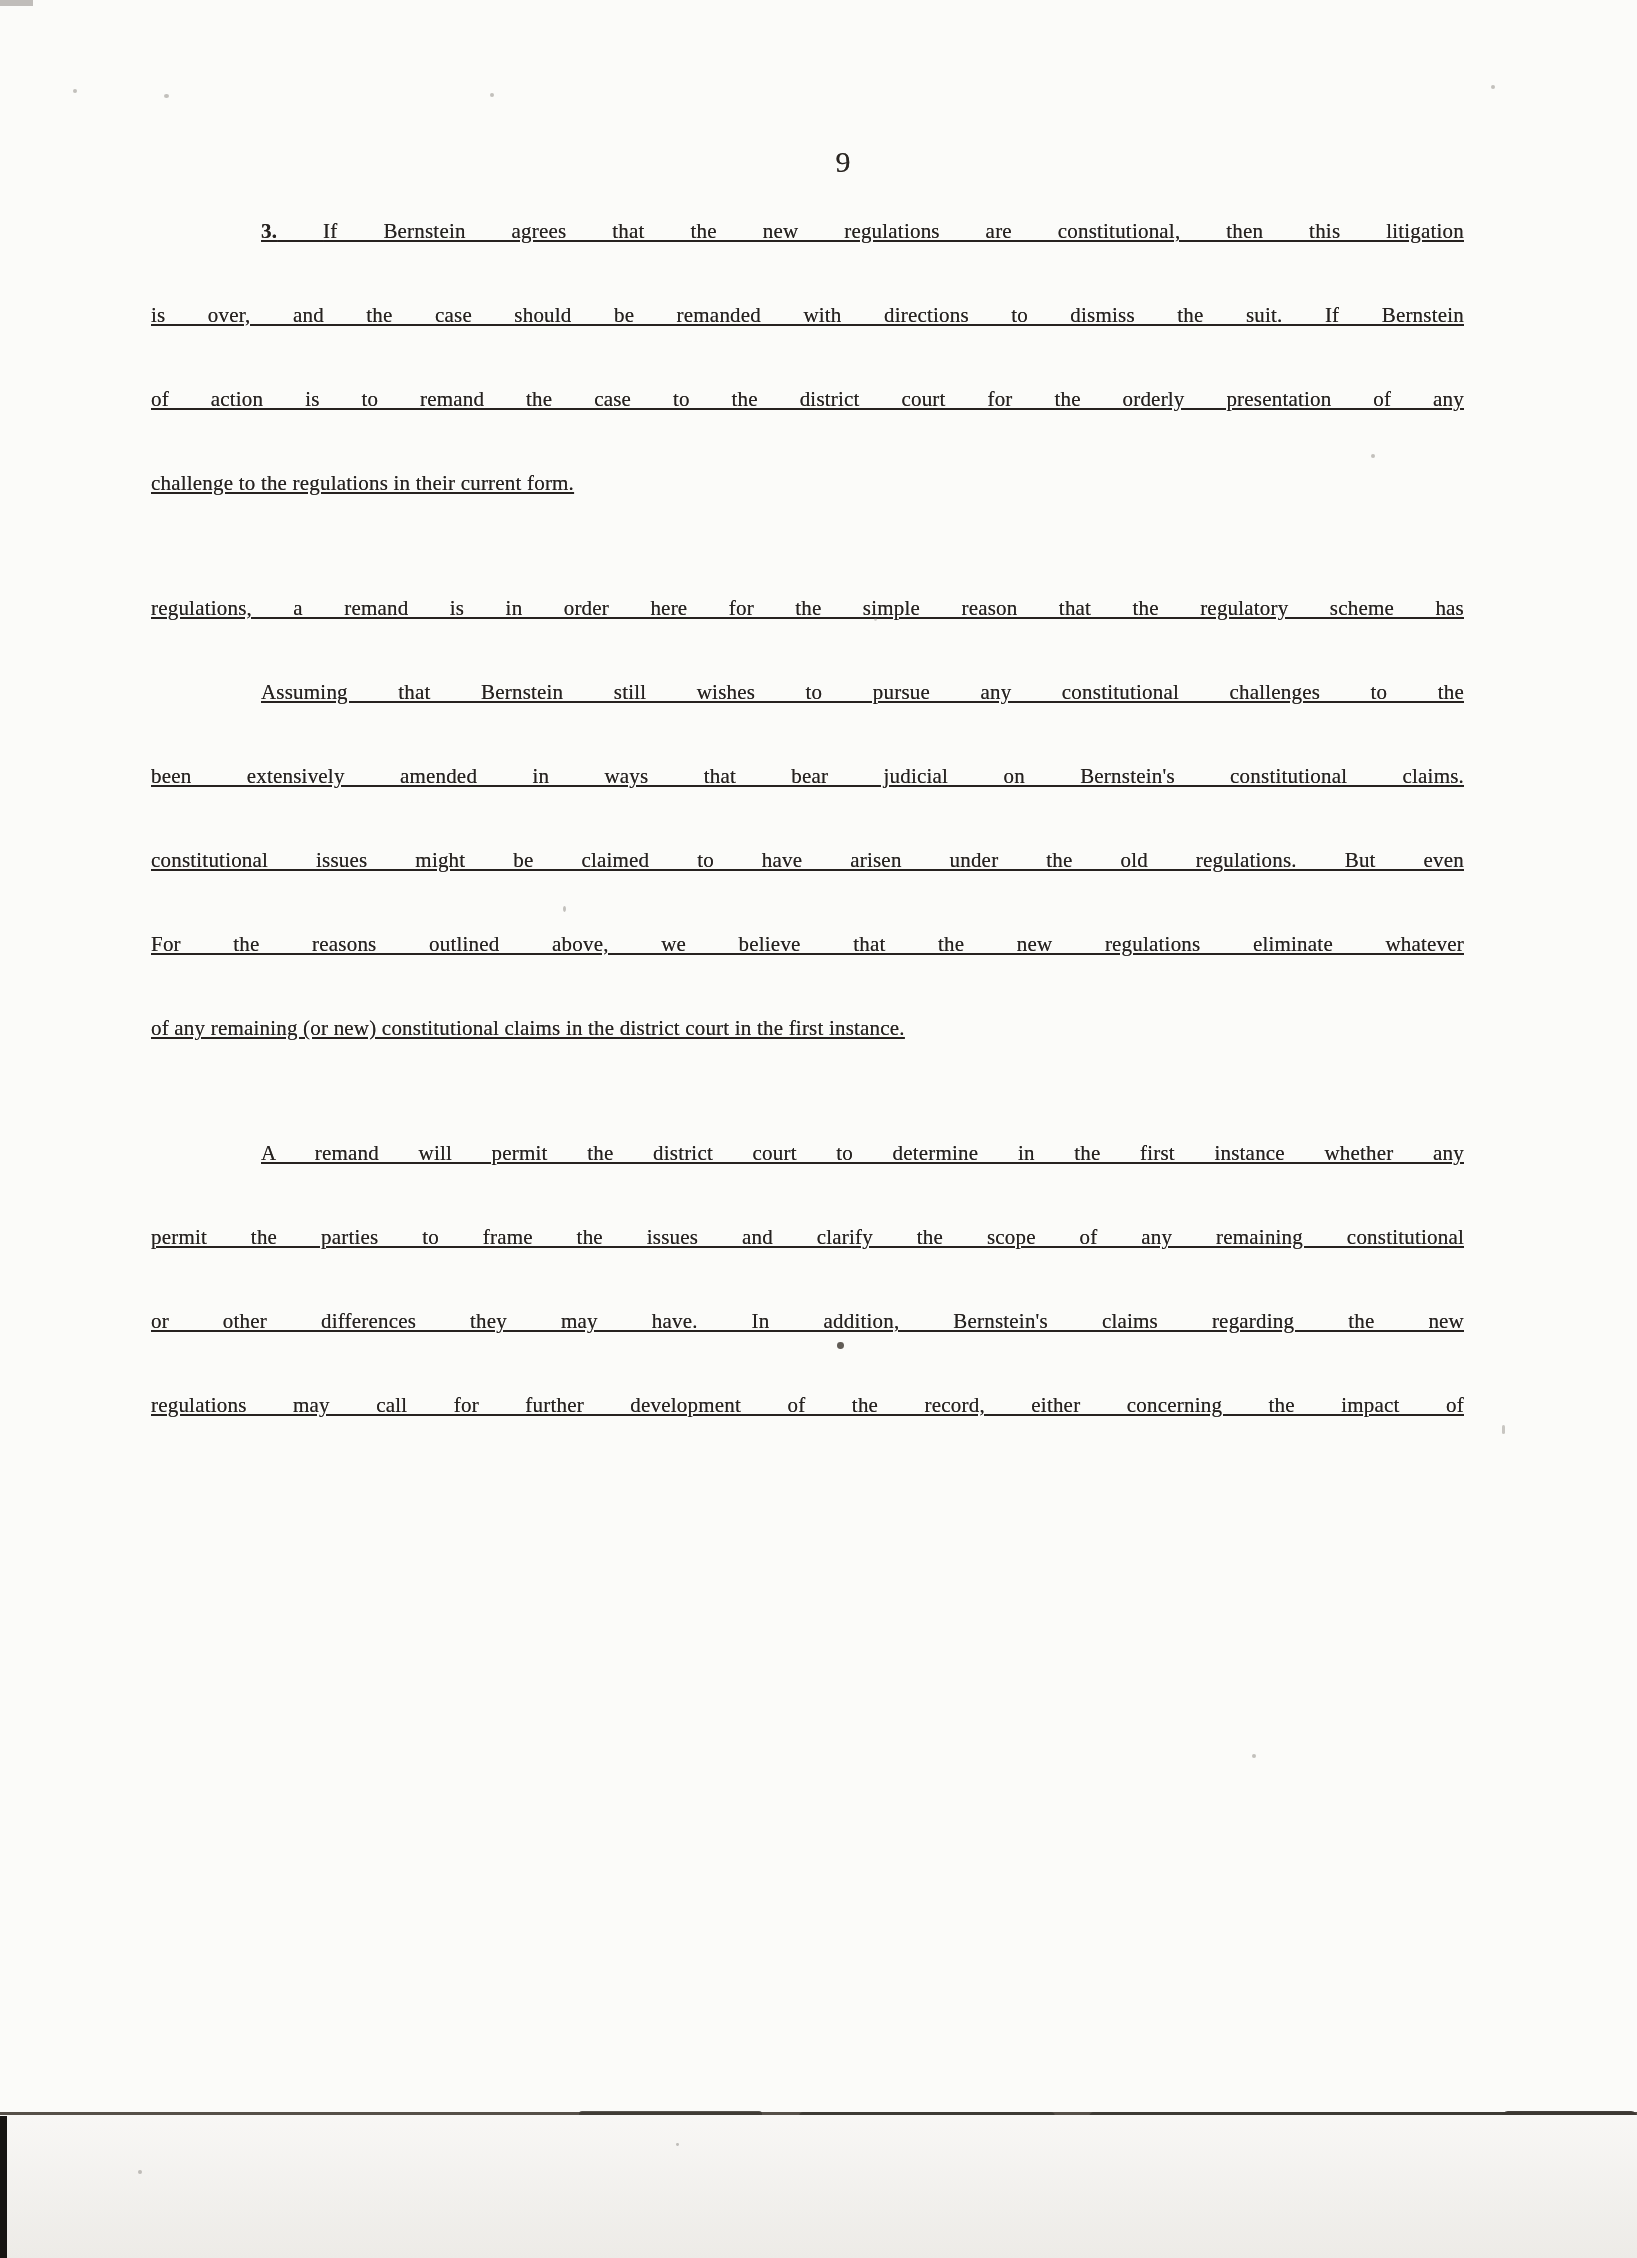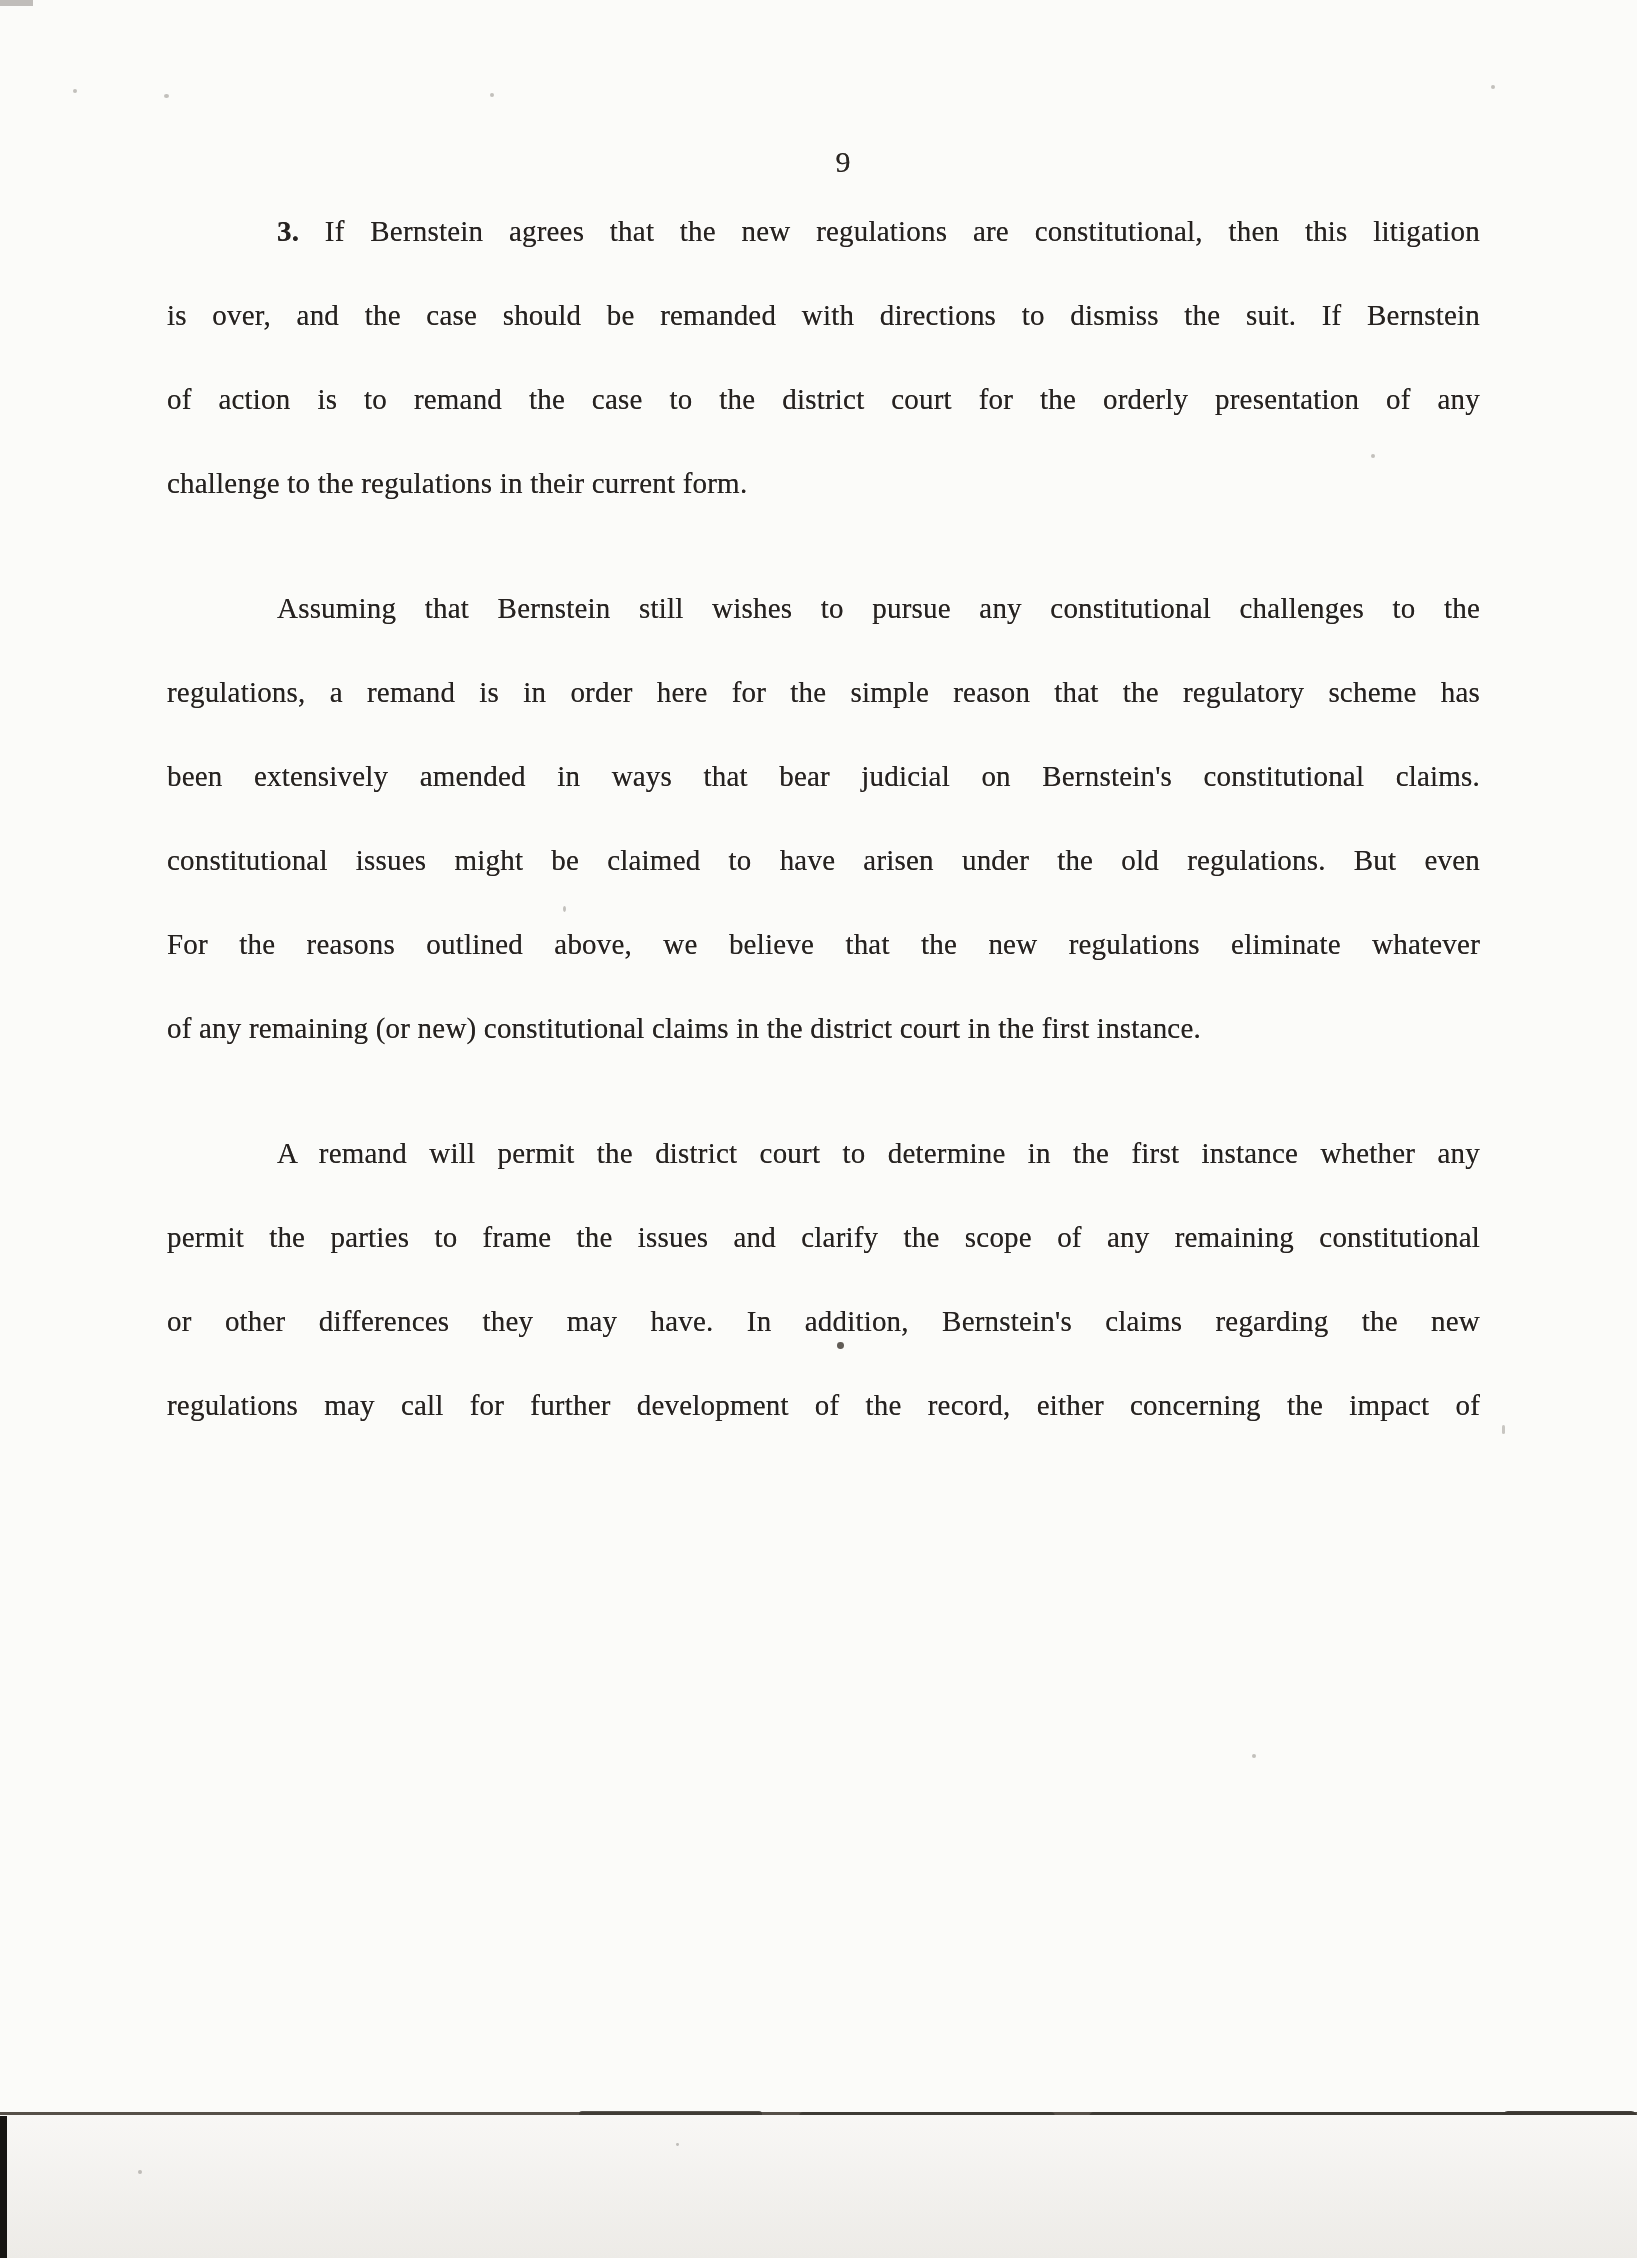--- a/index.html
+++ b/index.html
@@ -25,25 +25,26 @@
     left: 172px;
     width: 1342px;
     text-align: center;
     font-size: 30px;
     color: #2a2622;
     text-shadow: 0 0 0.6px rgba(42,38,34,0.65);
   }
   .text-block {
     position: absolute;
     top: 189px;
-    left: 167px;
+    left: 151px;
     width: 1313px;
-    font-size: 29px;
+    font-size: 21px;
     letter-spacing: 0.2px;
     text-shadow: 0 0 0.6px rgba(38,34,31,0.7);
+    text-decoration: underline;
   }
   .para { margin: 0; }
   .para.gap { margin-top: 41px; }
   .line {
     height: 84px;
     line-height: 84px;
     text-align: justify;
     text-align-last: justify;
     white-space: normal;
   }
@@ -135,22 +136,22 @@
       <div class="line indent">
         <span class="marker">3.</span>
         <span>If Bernstein agrees that the new regulations are constitutional, then this litigation</span>
       </div>
       <div class="line">is over, and the case should be remanded with directions to dismiss the suit.  If Bernstein</div>
       <div class="line">of action is to remand the case to the district court for the orderly presentation of any</div>
       <div class="line last">challenge to the regulations in their current form.</div>
     </div>
 
     <div class="para gap">
+      <div class="line">regulations, a remand is in order here for the simple reason that the regulatory scheme has</div>
       <div class="line indent">Assuming that Bernstein still wishes to pursue any constitutional challenges to the</div>
-      <div class="line">regulations, a remand is in order here for the simple reason that the regulatory scheme has</div>
       <div class="line">been extensively amended in ways that bear judicial on Bernstein's constitutional claims.</div>
       <div class="line">constitutional issues might be claimed to have arisen under the old regulations.  But even</div>
       <div class="line">For the reasons outlined above, we believe that the new regulations eliminate whatever</div>
       <div class="line last">of any remaining (or new) constitutional claims in the district court in the first instance.</div>
     </div>
 
     <div class="para gap">
       <div class="line indent">A remand will permit the district court to determine in the first instance whether any</div>
       <div class="line">permit the parties to frame the issues and clarify the scope of any remaining constitutional</div>
       <div class="line">or other differences they may have.  In addition, Bernstein's claims regarding the new</div>

